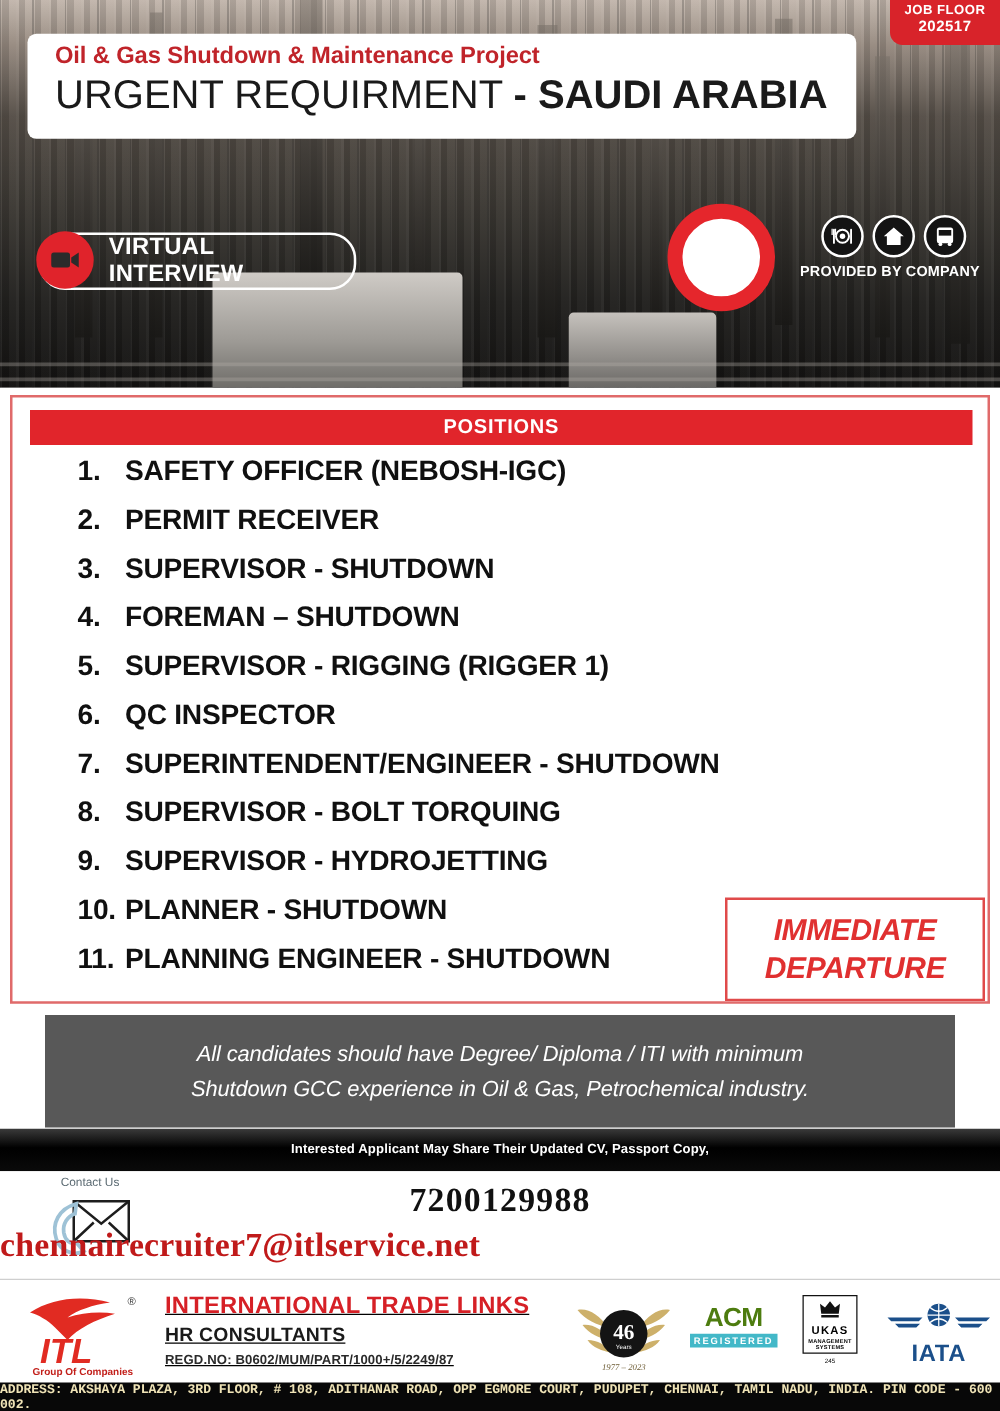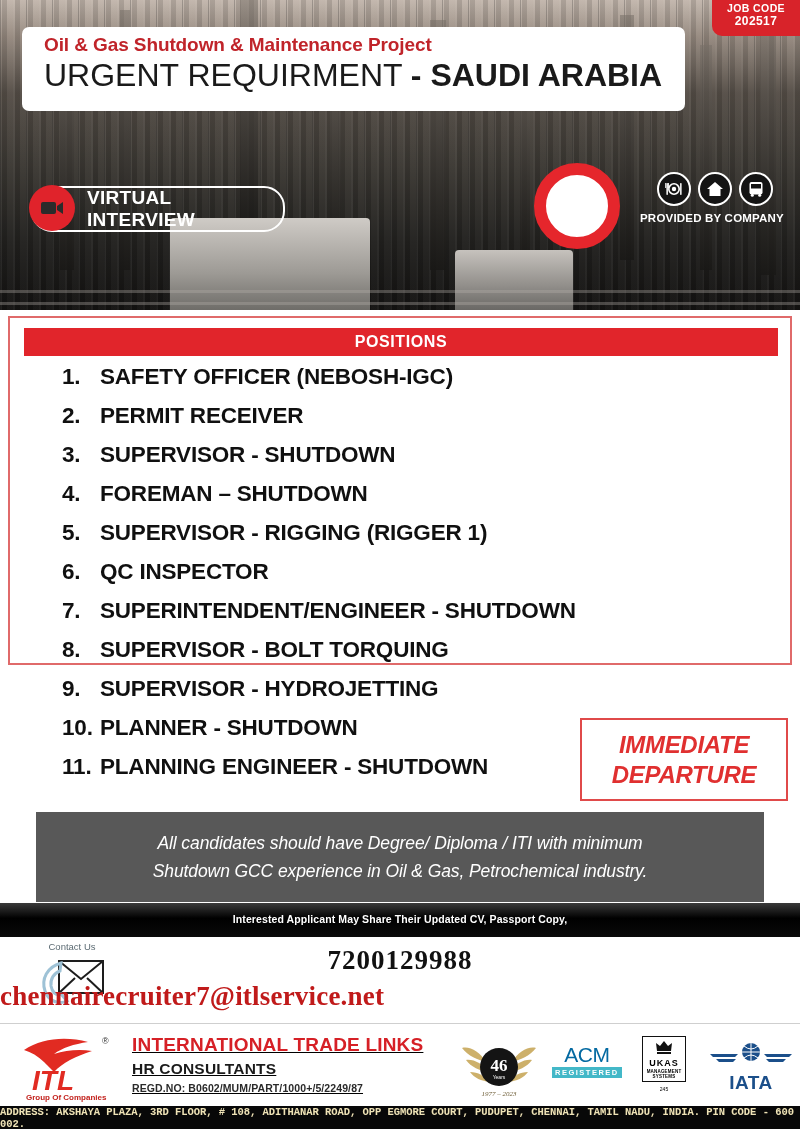--- a/index.html
+++ b/index.html
@@ -38,21 +38,21 @@
   .ring{position:absolute;left:534px;top:163px;width:86px;height:86px;border-radius:50%;background:#fff;
         border:12px solid #e5262c;box-sizing:border-box;}
 
   .provided{position:absolute;left:640px;top:172px;width:150px;}
   .prov-icons{display:flex;gap:7px;justify-content:center;}
   .prov-ic{width:34px;height:34px;border-radius:50%;background:#141414;border:2px solid #fff;
            display:flex;align-items:center;justify-content:center;box-sizing:border-box;}
   .prov-lab{color:#fff;font-size:11.5px;font-weight:bold;letter-spacing:.2px;text-align:left;margin-top:6px;}
 
   
-  .pos-box{position:absolute;left:8px;top:316px;width:784px;height:349px;border:2px solid #e06a6a;box-sizing:border-box;background:#fff;}
+  .pos-box{position:absolute;left:8px;top:316px;width:784px;height:487px;border:2px solid #e06a6a;box-sizing:border-box;background:#fff;}
   .pos-head{position:absolute;left:14px;top:10px;width:754px;height:28px;background:#e1252b;color:#fff;
             font-size:16px;font-weight:bold;letter-spacing:.6px;display:flex;align-items:center;justify-content:center;}
   .pos-list{position:absolute;left:52px;top:48px;width:700px;}
   .pos-item{display:flex;font-size:22.5px;font-weight:bold;color:#101010;line-height:1;margin-bottom:16.5px;letter-spacing:-.2px;}
   .pos-num{width:38px;flex:0 0 38px;text-align:left;}
   .pos-num.wide{width:38px;}
   .pos-lab{white-space:nowrap;}
 
   .imm-box{position:absolute;left:570px;top:400px;width:208px;height:83px;border:2px solid #e04a4a;box-sizing:border-box;
            background:#fff;display:flex;flex-direction:column;align-items:center;justify-content:center;}
@@ -82,21 +82,21 @@
   .foot{position:absolute;left:0;top:1023px;width:800px;height:83px;background:#fff;border-top:1px solid #cfcfcf;}
   .itl-logo{position:absolute;left:14px;top:6px;width:104px;height:72px;}
   .itl-name{position:absolute;left:132px;top:10px;text-decoration:underline;}
   .itl-l1{color:#d62026;font-size:19px;font-weight:bold;letter-spacing:.2px;}
   .itl-l2{color:#1a1a1a;font-size:15.5px;font-weight:bold;margin-top:4px;letter-spacing:.2px;}
   .itl-l3{color:#2a2a2a;font-size:10.5px;font-weight:bold;margin-top:4px;letter-spacing:.1px;}
 
   .certs{position:absolute;left:452px;top:4px;width:340px;height:76px;}
   .cert{position:absolute;top:0;}
   .acm{left:100px;top:16px;text-align:center;}
-  .acm-t{color:#0369a1;font-size:21px;font-weight:normal;letter-spacing:-.5px;line-height:1;}
+  .acm-t{color:#4d7c0f;font-size:21px;font-weight:bold;letter-spacing:-.5px;line-height:1;}
   .acm-b{background:#43b8c8;color:#fff;font-size:7.5px;font-weight:bold;letter-spacing:1.5px;padding:1px 3px;margin-top:2px;}
   .ukas{left:190px;top:8px;width:44px;border:1px solid #111;box-sizing:border-box;text-align:center;padding:2px 0 1px;}
   .ukas-t{font-size:9px;font-weight:bold;letter-spacing:1px;line-height:1.1;}
   .ukas-s{font-size:4.5px;font-weight:bold;letter-spacing:.2px;line-height:1.2;}
   .ukas-n{font-size:5px;text-align:center;margin-top:2px;}
   .iata{left:256px;top:12px;text-align:center;}
   .iata-t{color:#1b4f8a;font-size:19px;font-weight:bold;letter-spacing:.5px;margin-top:-2px;}
   .anniv{left:2px;top:2px;width:90px;height:70px;}
 
   
@@ -118,21 +118,21 @@
     <div class="stack" style="left:620px;top:15px;width:14px;height:245px;"></div>
     <div class="stack" style="left:700px;top:45px;width:12px;height:225px;"></div>
     <div class="stack" style="left:760px;top:25px;width:16px;height:250px;"></div>
     <div class="tankA"></div>
     <div class="tankB"></div>
     <div class="pipe" style="left:0;top:290px;width:800px;"></div>
     <div class="pipe" style="left:0;top:302px;width:800px;"></div>
   </div>
 
   <div class="jobcode">
-    <div class="jc-lab">JOB CODE</div>
+    <div class="jc-lab">JOB FLOOR</div>
     <div class="jc-val">202517</div>
   </div>
 
   <div class="titlecard">
     <div class="title-sub">Oil &amp; Gas Shutdown &amp; Maintenance Project</div>
     <div class="title-main">
       <span>URGENT REQUIRMENT</span>
       <span class="bold">- SAUDI ARABIA</span>
     </div>
   </div>

